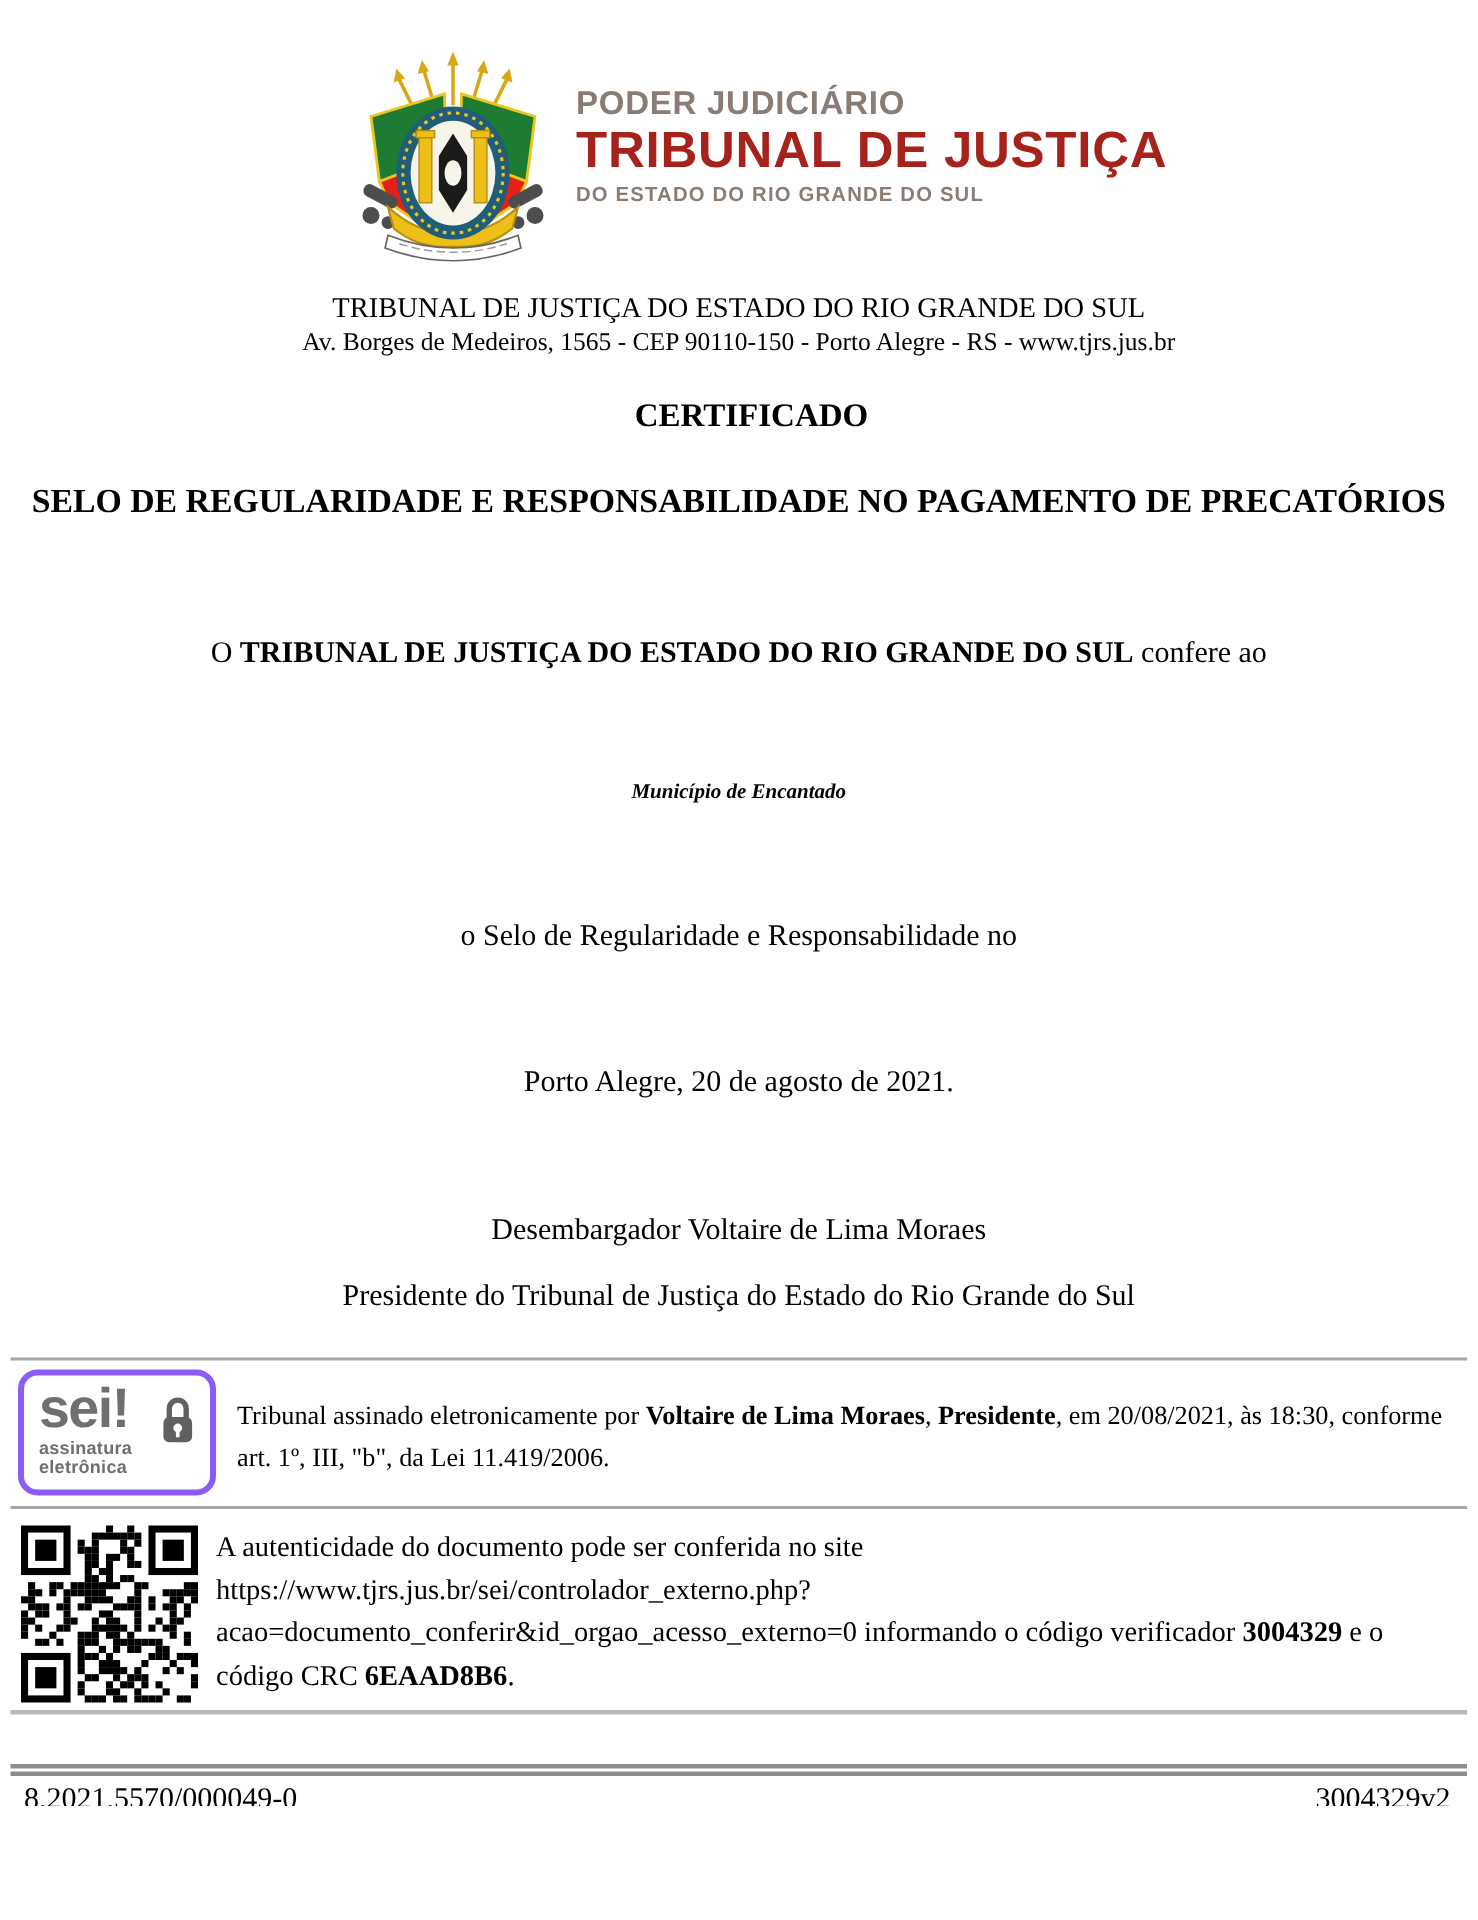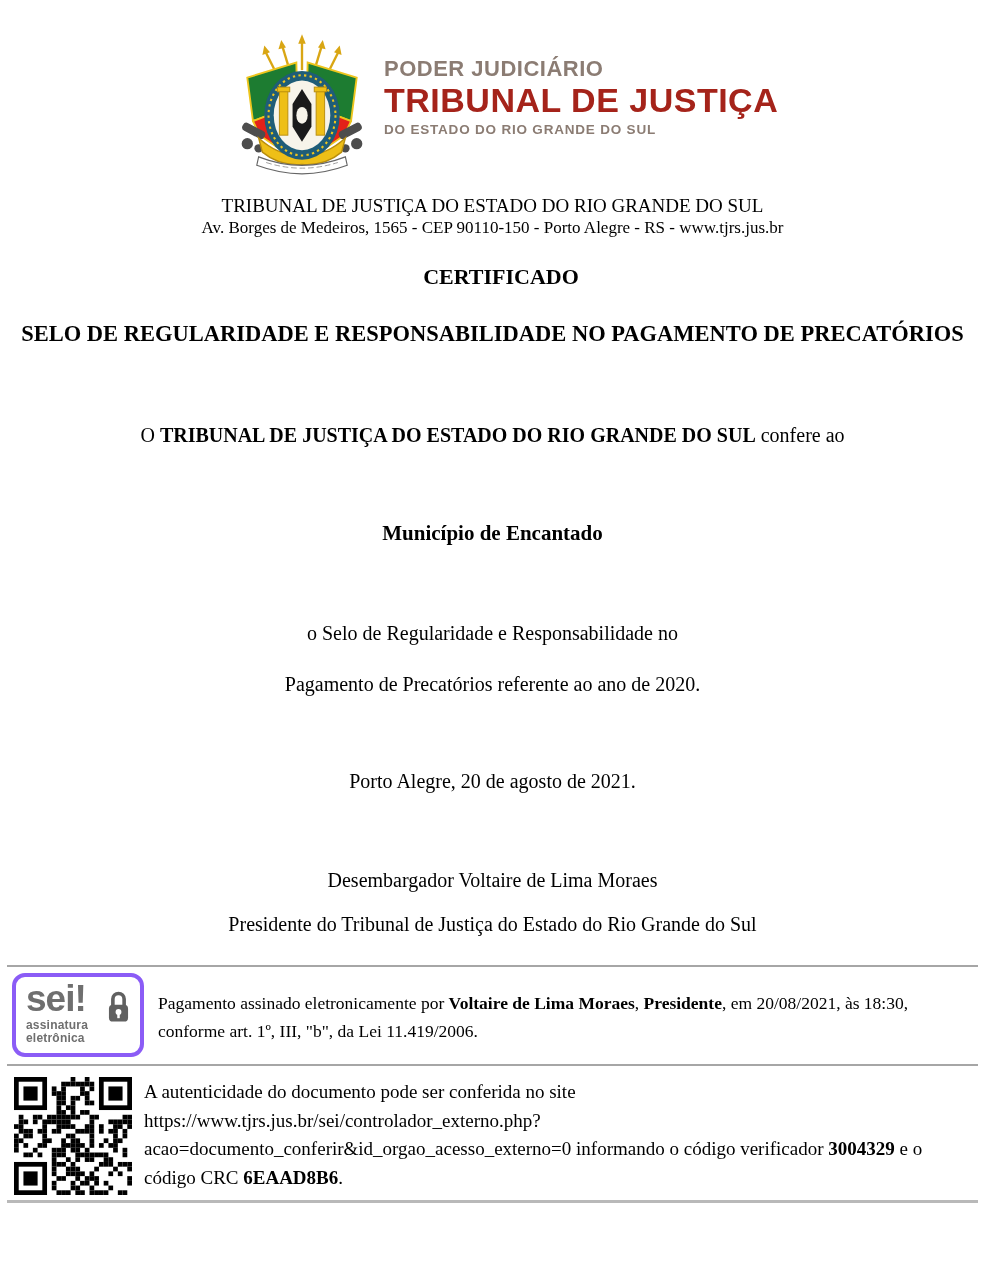--- a/index.html
+++ b/index.html
@@ -23,21 +23,21 @@
   .addr{text-align:center;margin-top:18px;}
   .addr1{font-size:19px;line-height:22px;}
   .addr2{font-size:17px;line-height:21px;}
   
   .ctr{text-align:center;}
   .doc-title{font-size:22px;font-weight:bold;margin-top:26px;padding-left:17px;}
   .doc-subtitle{font-size:22.5px;font-weight:bold;margin-top:31px;}
   .line{font-size:20px;}
   .b{font-weight:bold;}
   .grant{margin-top:77px;}
-  .recipient{margin-top:74px;font-weight:bold;font-size:21px;}
+  .recipient{margin-top:74px;font-weight:bold;font-size:14px;font-style:italic;}
   .body1{margin-top:76px;}
   .body2{margin-top:28px;}
   .dateline{margin-top:74px;}
   .signer{margin-top:76px;}
   .signer-title{margin-top:21px;}
   
   .rule{height:2px;background:#a6a6a6;margin:0 7px;}
   .rule-1{margin-top:29px;}
   .rule-2{margin-top:7px;}
   .rule-3{margin-top:4px;height:3px;background:#b9b9b9;}
@@ -132,21 +132,20 @@
   </div>
 
   <div class="ctr doc-title">CERTIFICADO</div>
   <div class="ctr doc-subtitle">SELO DE REGULARIDADE E RESPONSABILIDADE NO PAGAMENTO DE PRECATÓRIOS</div>
 
   <div class="ctr line grant"><span>O </span><span class="b">TRIBUNAL DE JUSTIÇA DO ESTADO DO RIO GRANDE DO SUL</span><span> confere ao</span></div>
 
   <div class="ctr line recipient">Município de Encantado</div>
 
   <div class="ctr line body1">o Selo de Regularidade e Responsabilidade no</div>
-  <div class="ctr line body2">Pagamento de Precatórios referente ao ano de 2020.</div>
 
   <div class="ctr line dateline">Porto Alegre, 20 de agosto de 2021.</div>
 
   <div class="ctr line signer">Desembargador Voltaire de Lima Moraes</div>
   <div class="ctr line signer-title">Presidente do Tribunal de Justiça do Estado do Rio Grande do Sul</div>
 
   <div class="rule rule-1"></div>
 
   <div class="sei-row">
     <div class="sei-badge">
@@ -155,21 +154,21 @@
       <div class="sei-cap">eletrônica</div>
       <span class="sei-lock">
         <svg viewBox="0 0 24 31" width="27" height="35">
           <path d="M7 14 v-6 a5 5 0 0 1 10 0 v6" fill="none" stroke="#606060" stroke-width="3.2"></path>
           <rect x="3.5" y="13" width="17" height="15" rx="3.5" fill="#606060"></rect>
           <circle cx="12" cy="19.5" r="2.6" fill="#fff"></circle>
           <rect x="10.9" y="20" width="2.2" height="5" fill="#fff"></rect>
         </svg>
       </span>
     </div>
-    <div class="sei-text"><span>Pagamento assinado eletronicamente por </span><span class="b">Voltaire de Lima Moraes</span><span>, </span><span class="b">Presidente</span><span>, em 20/08/2021, às 18:30, conforme art. 1º, III, "b", da Lei 11.419/2006.</span></div>
+    <div class="sei-text"><span>Tribunal assinado eletronicamente por </span><span class="b">Voltaire de Lima Moraes</span><span>, </span><span class="b">Presidente</span><span>, em 20/08/2021, às 18:30, conforme art. 1º, III, "b", da Lei 11.419/2006.</span></div>
   </div>
 
   <div class="rule rule-2"></div>
 
   <div class="qr-row">
     <div class="qr-box">
       <svg id="qr" viewBox="0 0 120 120" width="118" height="120">
           <g fill="#000">
             <rect x="57.599999999999994" y="0" width="4.8" height="4.8"></rect>
             <rect x="72" y="0" width="4.8" height="4.8"></rect>

